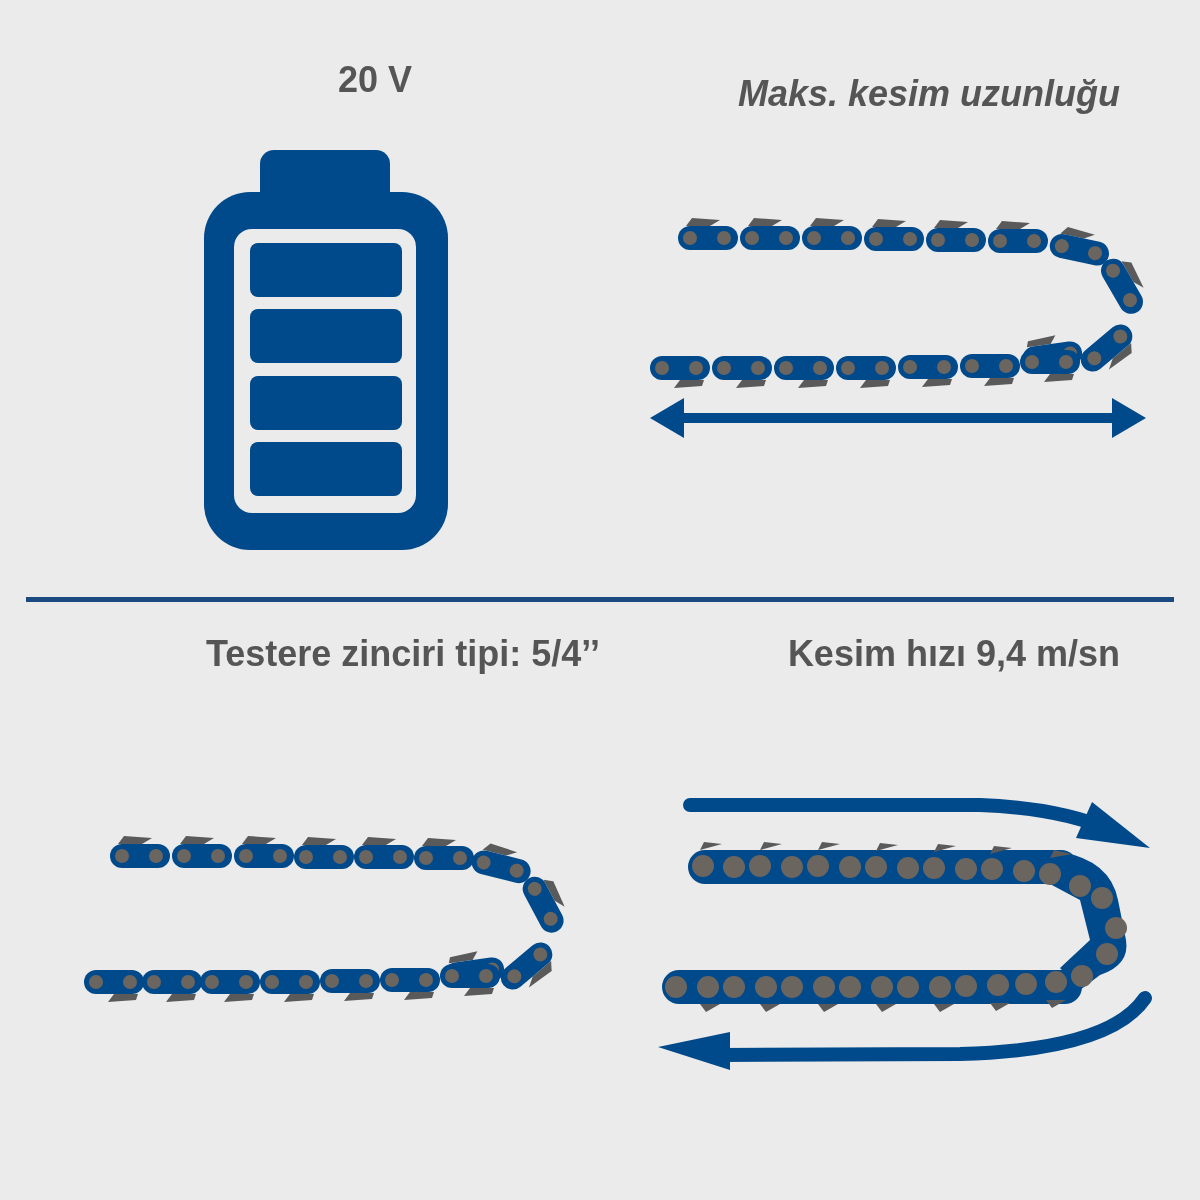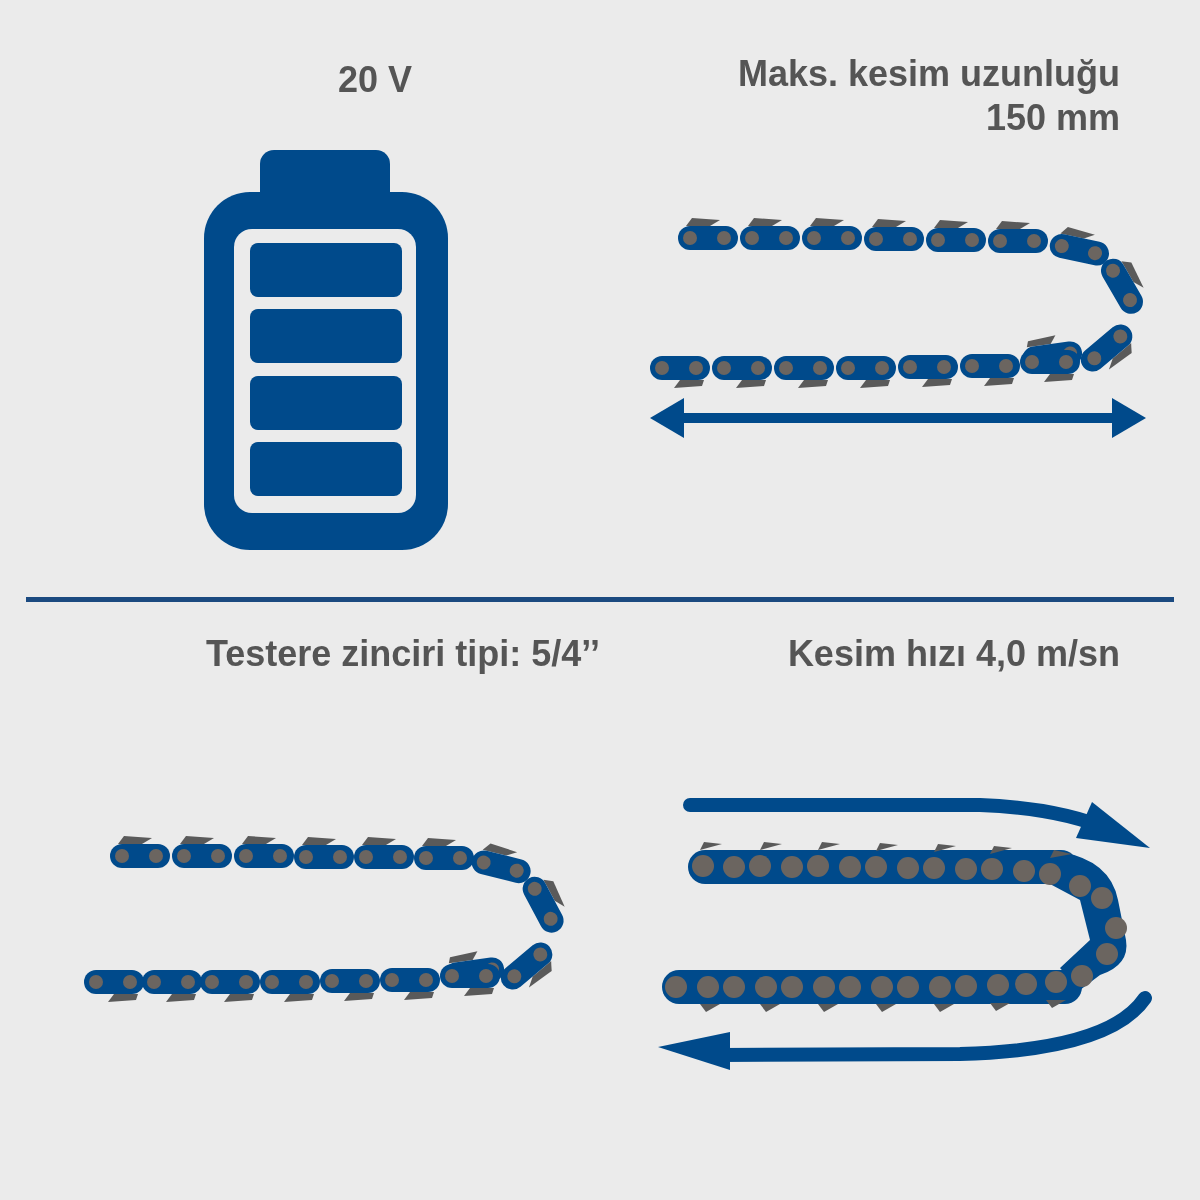--- a/index.html
+++ b/index.html
@@ -13,41 +13,40 @@
     .label {
       position: absolute;
       color: #555555;
       font-weight: bold;
       font-size: 36px;
       line-height: 44px;
       text-align: right;
       white-space: nowrap;
     }
     #lbl-voltage { left: 212px; width: 200px; top: 58px; }
-    #lbl-length { left: 660px; width: 460px; top: 52px; }
+    #lbl-length { left: 660px; width: 460px; top: 72px; font-style: italic; }
     #lbl-length span { display: block; }
     #lbl-chain { left: 60px; width: 540px; top: 632px; }
     #lbl-speed { left: 660px; width: 460px; top: 632px; }
     .divider {
       position: absolute; left: 26px; top: 597px; width: 1148px; height: 5px;
       background: #1b4a80;
     }
     svg { position: absolute; left: 0; top: 0; }
   </style>
 </head>
 <body>
 
 <div class="label" id="lbl-voltage">20 V</div>
 <div class="label" id="lbl-length">
   <span>Maks. kesim uzunluğu</span>
-  <span>150 mm</span>
 </div>
 <div class="divider"></div>
 <div class="label" id="lbl-chain">Testere zinciri tipi: 5/4’’</div>
-<div class="label" id="lbl-speed">Kesim hızı 4,0 m/sn</div>
+<div class="label" id="lbl-speed">Kesim hızı 9,4 m/sn</div>
 
 <svg width="1200" height="1200" viewBox="0 0 1200 1200">
   <defs>
 
     <g id="link-up">
       <path d="M6,-12 L12,-20 L40,-18 L30,-12 Z" fill="#5a5a5a"></path>
       <rect x="-2" y="-12" width="60" height="24" rx="12" fill="#004a8b"></rect>
       <circle cx="10" cy="0" r="7" fill="#6b6560"></circle>
       <circle cx="44" cy="0" r="7" fill="#6b6560"></circle>
     </g>

